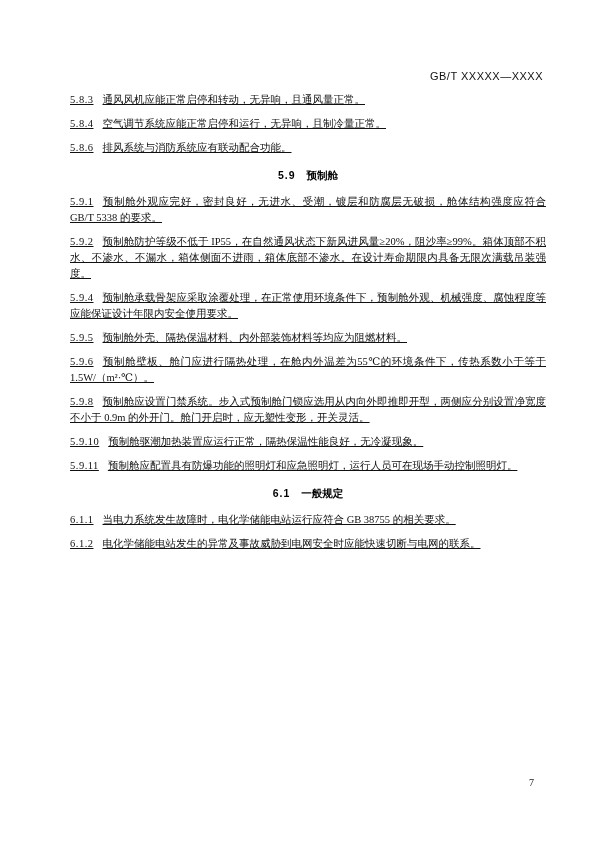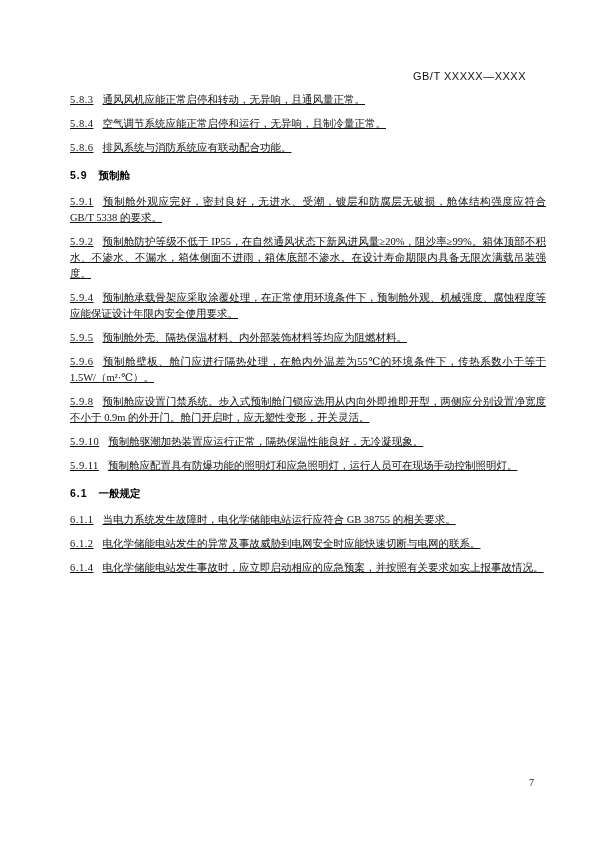--- a/index.html
+++ b/index.html
@@ -13,21 +13,21 @@
     height: 848px;
     background: #ffffff;
     color: #1a1a1a;
     overflow: hidden;
     font-family: "Liberation Serif", "DejaVu Serif", serif;
   }
   .running-head {
     position: absolute;
     top: 70px;
     left: 0;
-    right: 74px;
+    right: 57px;
     text-align: right;
     font-family: "Liberation Sans", "DejaVu Sans", sans-serif;
     font-size: 11px;
     letter-spacing: 0.5px;
     color: #111;
   }
   .doc-body {
     position: absolute;
     left: 70px;
     top: 92px;
@@ -47,21 +47,21 @@
     white-space: nowrap;
   }
   .heading {
     font-family: "Liberation Sans", "DejaVu Sans", sans-serif;
     font-weight: bold;
     font-size: 10.5px;
     line-height: 16px;
     color: #000;
   }
   .heading .num { padding-right: 11px; letter-spacing: 1px; }
-  .heading.h2 { margin: 11px 0 11px 0; }
+  .heading.h2 { margin: 11px 0 11px 0; text-align: center; }
   .heading.h1 { margin: 17px 0 12px 0; }
   .page-number {
     position: absolute;
     top: 777px;
     right: 66px;
     font-size: 10px;
     font-family: "Liberation Serif", "DejaVu Serif", serif;
     color: #222;
   }
 </style>
@@ -80,17 +80,16 @@
       <p class="clause"><span class="num">5.9.2</span><span>预制舱防护等级不低于 IP55，在自然通风状态下新风进风量≥20%，阻沙率≥99%。箱体顶部不积水、不渗水、不漏水，箱体侧面不进雨，箱体底部不渗水。在设计寿命期限内具备无限次满载吊装强度。</span></p>
       <p class="clause"><span class="num">5.9.4</span><span>预制舱承载骨架应采取涂覆处理，在正常使用环境条件下，预制舱外观、机械强度、腐蚀程度等应能保证设计年限内安全使用要求。</span></p>
       <p class="clause"><span class="num">5.9.5</span><span>预制舱外壳、隔热保温材料、内外部装饰材料等均应为阻燃材料。</span></p>
       <p class="clause"><span class="num">5.9.6</span><span>预制舱壁板、舱门应进行隔热处理，在舱内外温差为55℃的环境条件下，传热系数小于等于 1.5W/（m²·℃）。</span></p>
       <p class="clause"><span class="num">5.9.8</span><span>预制舱应设置门禁系统。步入式预制舱门锁应选用从内向外即推即开型，两侧应分别设置净宽度不小于 0.9m 的外开门。舱门开启时，应无塑性变形，开关灵活。</span></p>
       <p class="clause"><span class="num">5.9.10</span><span>预制舱驱潮加热装置应运行正常，隔热保温性能良好，无冷凝现象。</span></p>
       <p class="clause"><span class="num">5.9.11</span><span>预制舱应配置具有防爆功能的照明灯和应急照明灯，运行人员可在现场手动控制照明灯。</span></p>
       <p class="heading h2"><span class="num">6.1</span><span>一般规定</span></p>
       <p class="clause"><span class="num">6.1.1</span><span>当电力系统发生故障时，电化学储能电站运行应符合 GB 38755 的相关要求。</span></p>
       <p class="clause"><span class="num">6.1.2</span><span>电化学储能电站发生的异常及事故威胁到电网安全时应能快速切断与电网的联系。</span></p>
-      <p class="clause"><span class="num">6.1.4</span><span>电化学储能电站发生事故时，应立即启动相应的应急预案，并按照有关要求如实上报事故情况。</span></p>
     </div>
 
   <div class="page-number">7</div>
 </div>
 
 </body></html>

